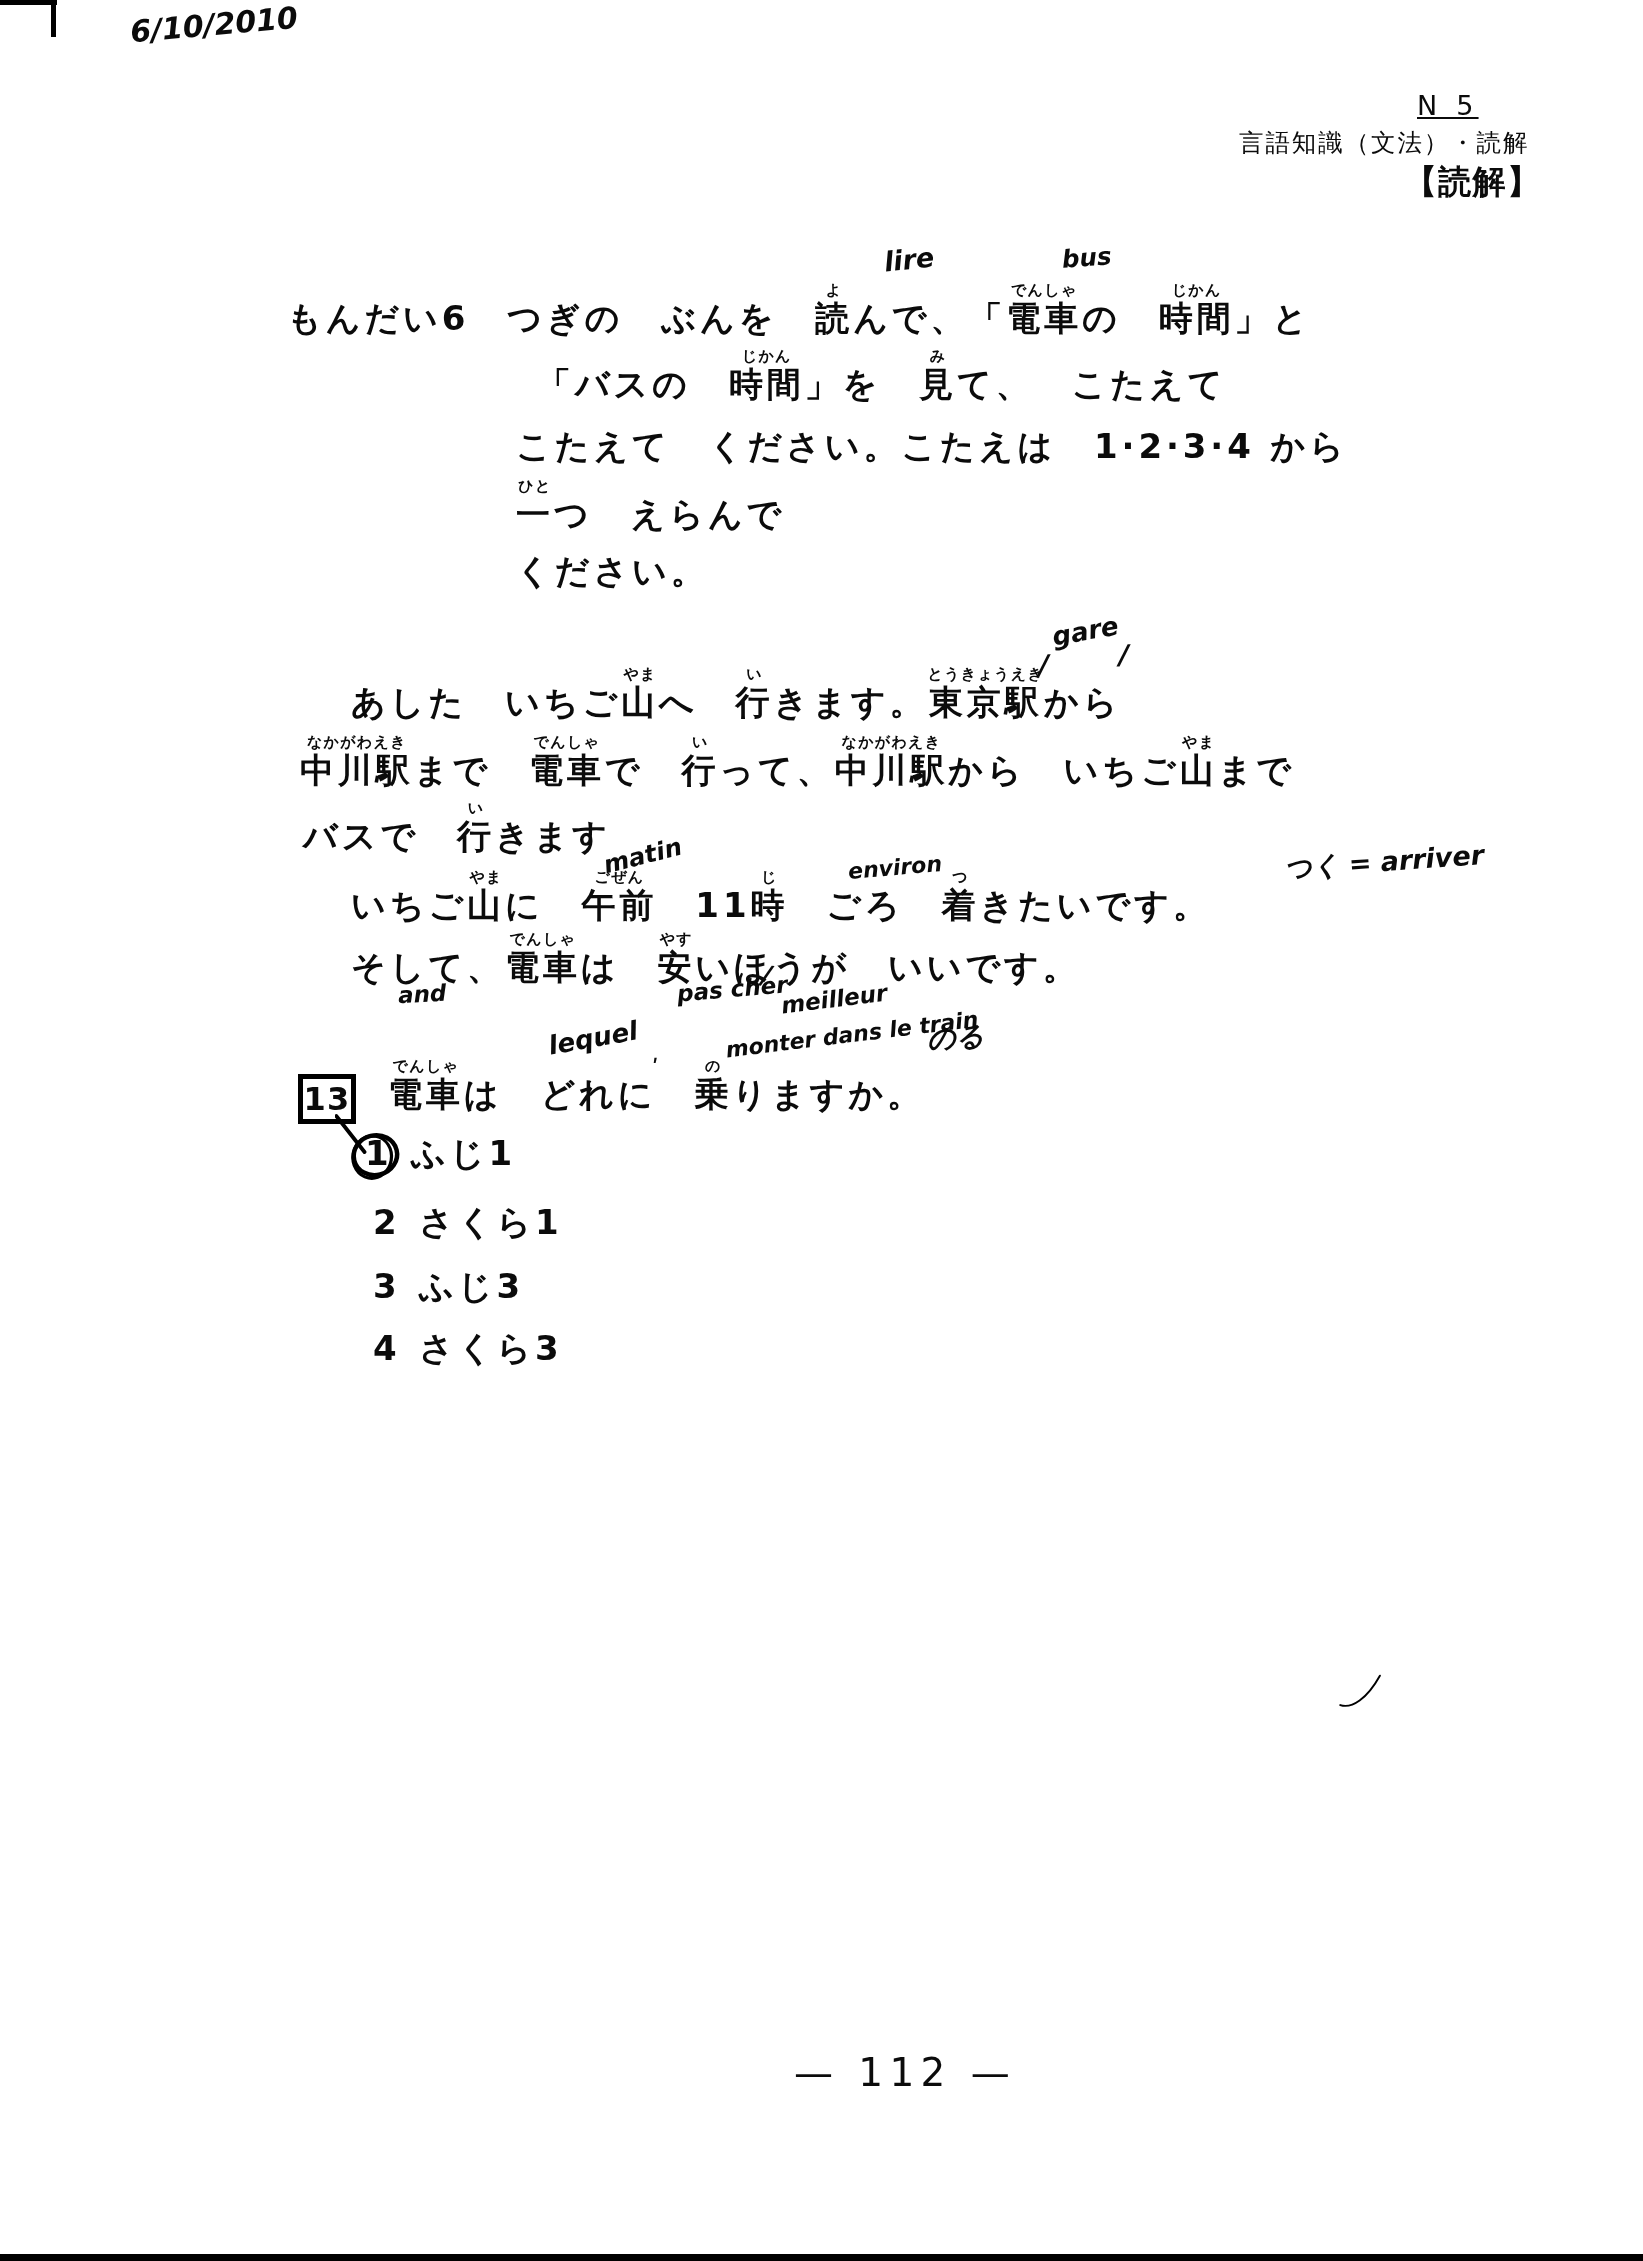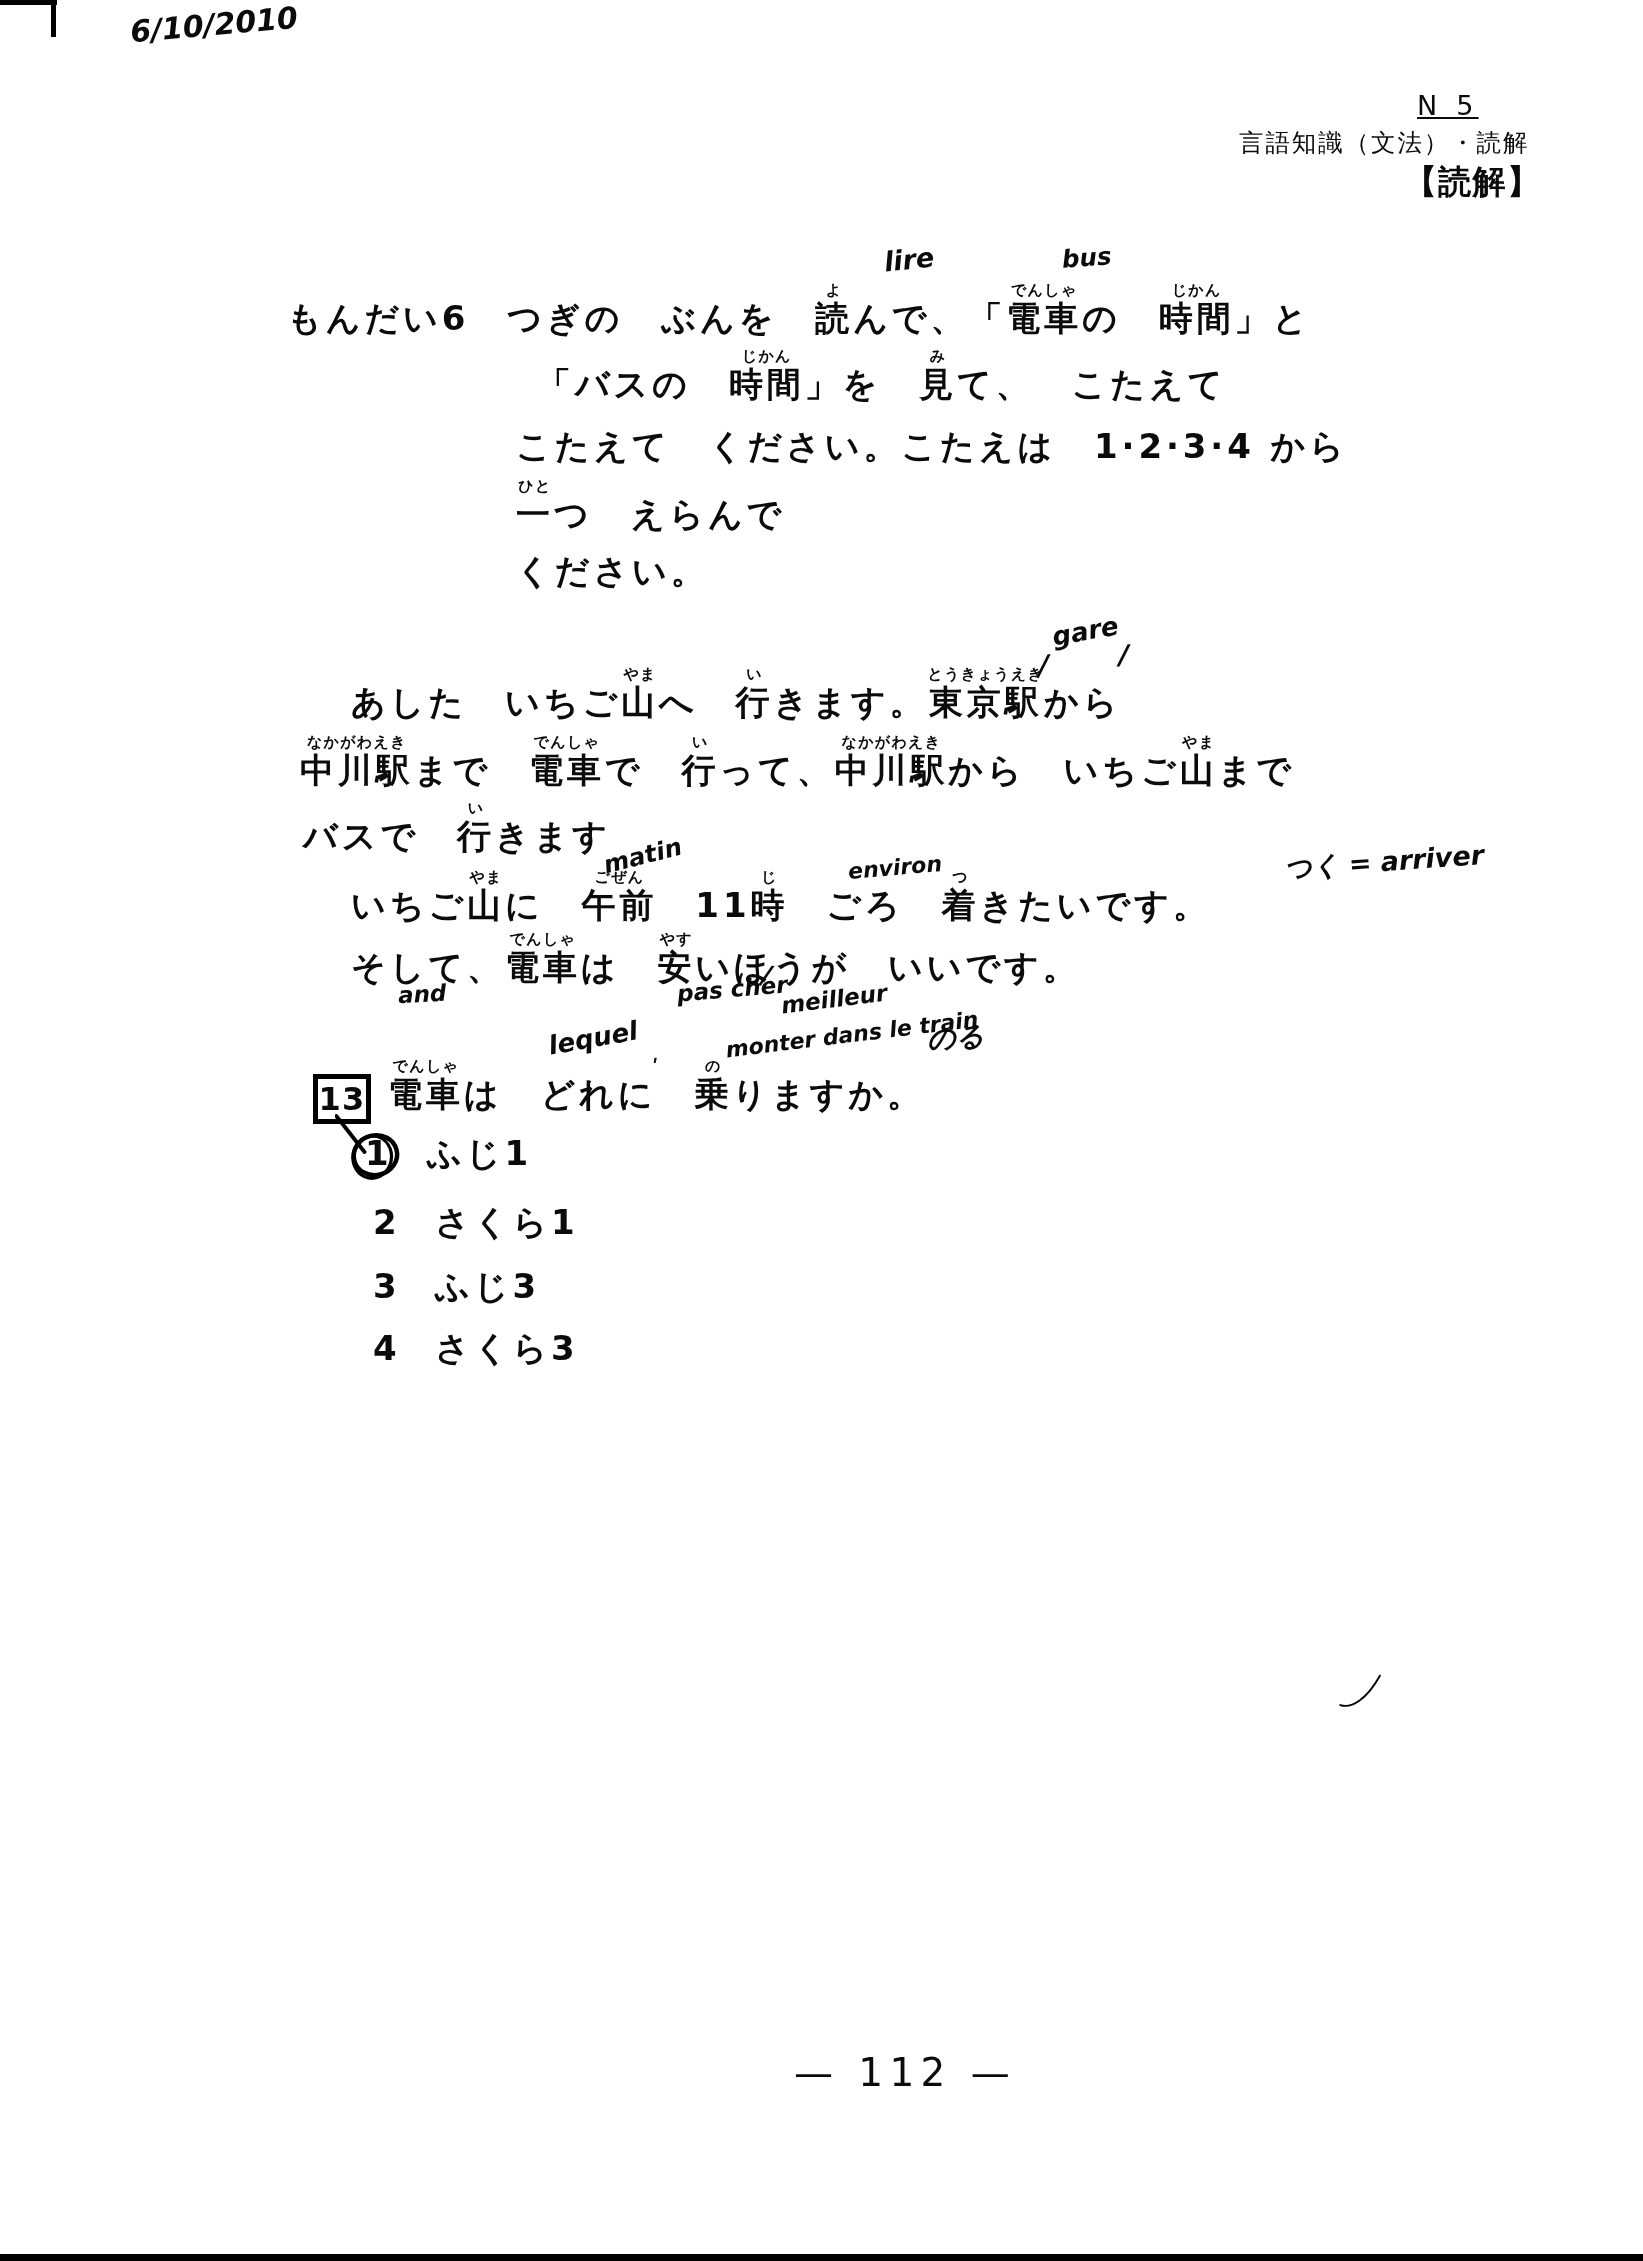--- a/index.html
+++ b/index.html
@@ -34,29 +34,29 @@
   .hw{
     position:absolute;
     font-family:"DejaVu Sans",sans-serif;
     font-style:italic;
     font-weight:600;
     white-space:pre;
     line-height:1;
   }
   
   .qbox{
-    position:absolute;left:313px;top:1074px;
+    position:absolute;left:298px;top:1074px;
     width:48px;height:40px;
     border:5.2px solid #000;
     display:flex;align-items:center;justify-content:center;
     font-size:32px;font-weight:800;letter-spacing:1.3px;
   }
   .opt-row{position:absolute;display:flex;align-items:flex-end;font-size:34px;font-weight:700;letter-spacing:3.9px;line-height:1;white-space:pre;}
   .opt-num{display:inline-block;width:39px;}
-  .opt-label{display:inline-block;margin-left:23px;}
+  .opt-label{display:inline-block;margin-left:7px;}
   .mark{position:absolute;}
   .corner-h{position:absolute;left:0;top:0;width:57px;height:4.5px;background:#000;}
   .corner-v{position:absolute;left:51px;top:0;width:5.2px;height:37px;background:#000;}
   .pagenum{position:absolute;left:794px;top:2050px;font-size:39px;font-weight:400;letter-spacing:6.4px;white-space:pre;}
   .bottombar{position:absolute;left:0;top:2254px;width:1644px;height:7.7px;background:#000;}
 </style>
 </head>
 <body>
 
 <div class="page">

